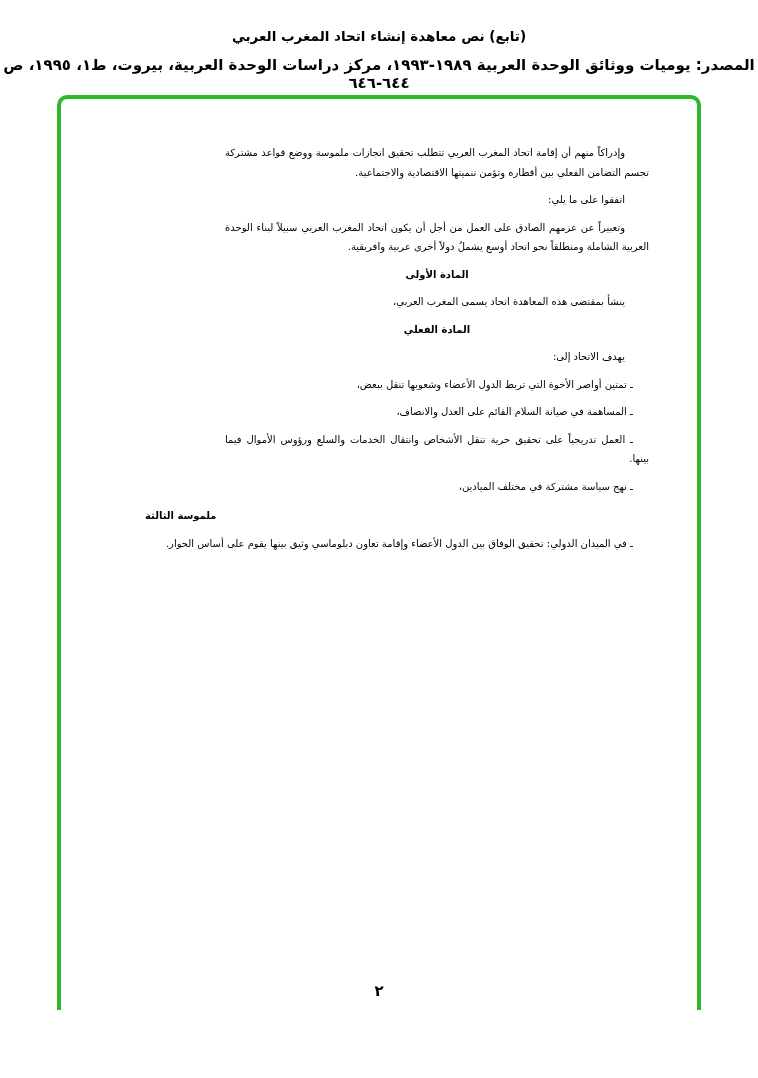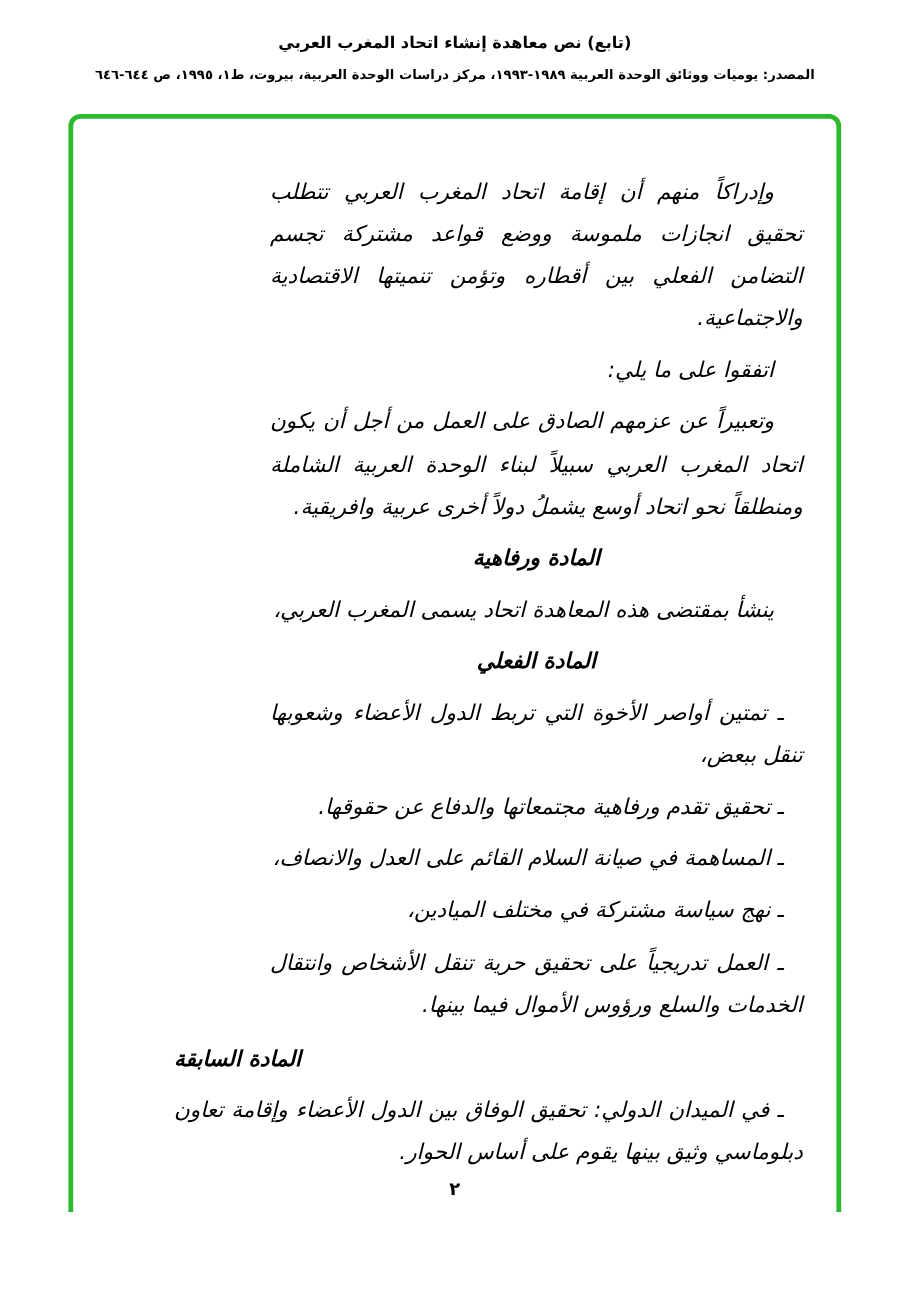--- a/index.html
+++ b/index.html
@@ -19,40 +19,39 @@
     text-align: center;
     direction: rtl;
     font-size: 13.5px;
     font-weight: bold;
   }
   .doc-source {
     position: absolute;
     top: 56px; left: 0; right: 0;
     text-align: center;
     direction: rtl;
-    font-size: 11px;
+    font-size: 15px;
     font-weight: bold;
   }
   .frame {
     position: absolute;
     top: 95px; left: 57px;
     width: 644px; height: 950px;
     border: 4px solid #2eb82e;
     border-radius: 10px;
     overflow: hidden;
   }
   .content {
     position: absolute;
     inset: 0;
-    padding: 44px 28px 0 52px;
+    padding: 44px 48px 0 52px;
     direction: rtl;
-    font-size: 18px;
+    font-size: 10px;
     line-height: 1.95;
     text-align: justify;
-    font-style: italic;
   }
   .col-narrow { padding-left: 112px; }
   .col-wide   { padding-left: 32px; }
   .para  { text-indent: 24px; margin-bottom: 8px; }
   .list-item { text-indent: 16px; margin-bottom: 8px; }
   .heading-center {
     font-weight: bold;
     text-align: center;
     text-indent: 0;
     margin: 8px 0 8px 0;
@@ -81,32 +80,32 @@
   <div class="doc-source">المصدر: يوميات ووثائق الوحدة العربية ١٩٨٩-١٩٩٣، مركز دراسات الوحدة العربية، بيروت، ط١، ١٩٩٥، ص ٦٤٤-٦٤٦</div>
 
   <div class="frame" style="border-color:#2eb82e">
 
     <div class="content">
 
       <div class="col-narrow">
         <p class="para">وإدراكاً منهم أن إقامة اتحاد المغرب العربي تتطلب تحقيق انجازات ملموسة ووضع قواعد مشتركة تجسم التضامن الفعلي بين أقطاره وتؤمن تنميتها الاقتصادية والاجتماعية.</p>
         <p class="para">اتفقوا على ما يلي:</p>
         <p class="para">وتعبيراً عن عزمهم الصادق على العمل من أجل أن يكون اتحاد المغرب العربي سبيلاً لبناء الوحدة العربية الشاملة ومنطلقاً نحو اتحاد أوسع يشملُ دولاً أخرى عربية وافريقية.</p>
-        <p class="heading-center">المادة ورفاهية</p>
+        <p class="heading-center">المادة الأولى</p>
         <p class="para">ينشأ بمقتضى هذه المعاهدة اتحاد يسمى المغرب العربي،</p>
         <p class="heading-center">المادة الفعلي</p>
+        <p class="para">يهدف الاتحاد إلى:</p>
         <p class="list-item">ـ تمتين أواصر الأخوة التي تربط الدول الأعضاء وشعوبها تنقل ببعض،</p>
-        <p class="list-item">ـ تحقيق تقدم ورفاهية مجتمعاتها والدفاع عن حقوقها.</p>
         <p class="list-item">ـ المساهمة في صيانة السلام القائم على العدل والانصاف،</p>
+        <p class="list-item">ـ العمل تدريجياً على تحقيق حرية تنقل الأشخاص وانتقال الخدمات والسلع ورؤوس الأموال فيما بينها.</p>
         <p class="list-item">ـ نهج سياسة مشتركة في مختلف الميادين،</p>
-        <p class="list-item">ـ العمل تدريجياً على تحقيق حرية تنقل الأشخاص وانتقال الخدمات والسلع ورؤوس الأموال فيما بينها.</p>
       </div>
 
       <div class="col-wide">
-        <p class="heading-left">المادة السابقة</p>
+        <p class="heading-left">ملموسة الثالثة</p>
         <p class="list-item">ـ في الميدان الدولي: تحقيق الوفاق بين الدول الأعضاء وإقامة تعاون دبلوماسي وثيق بينها يقوم على أساس الحوار.</p>
       </div>
 
     </div>
   </div>
 
   <div class="page-num">٢</div>
 
 </div>
 

